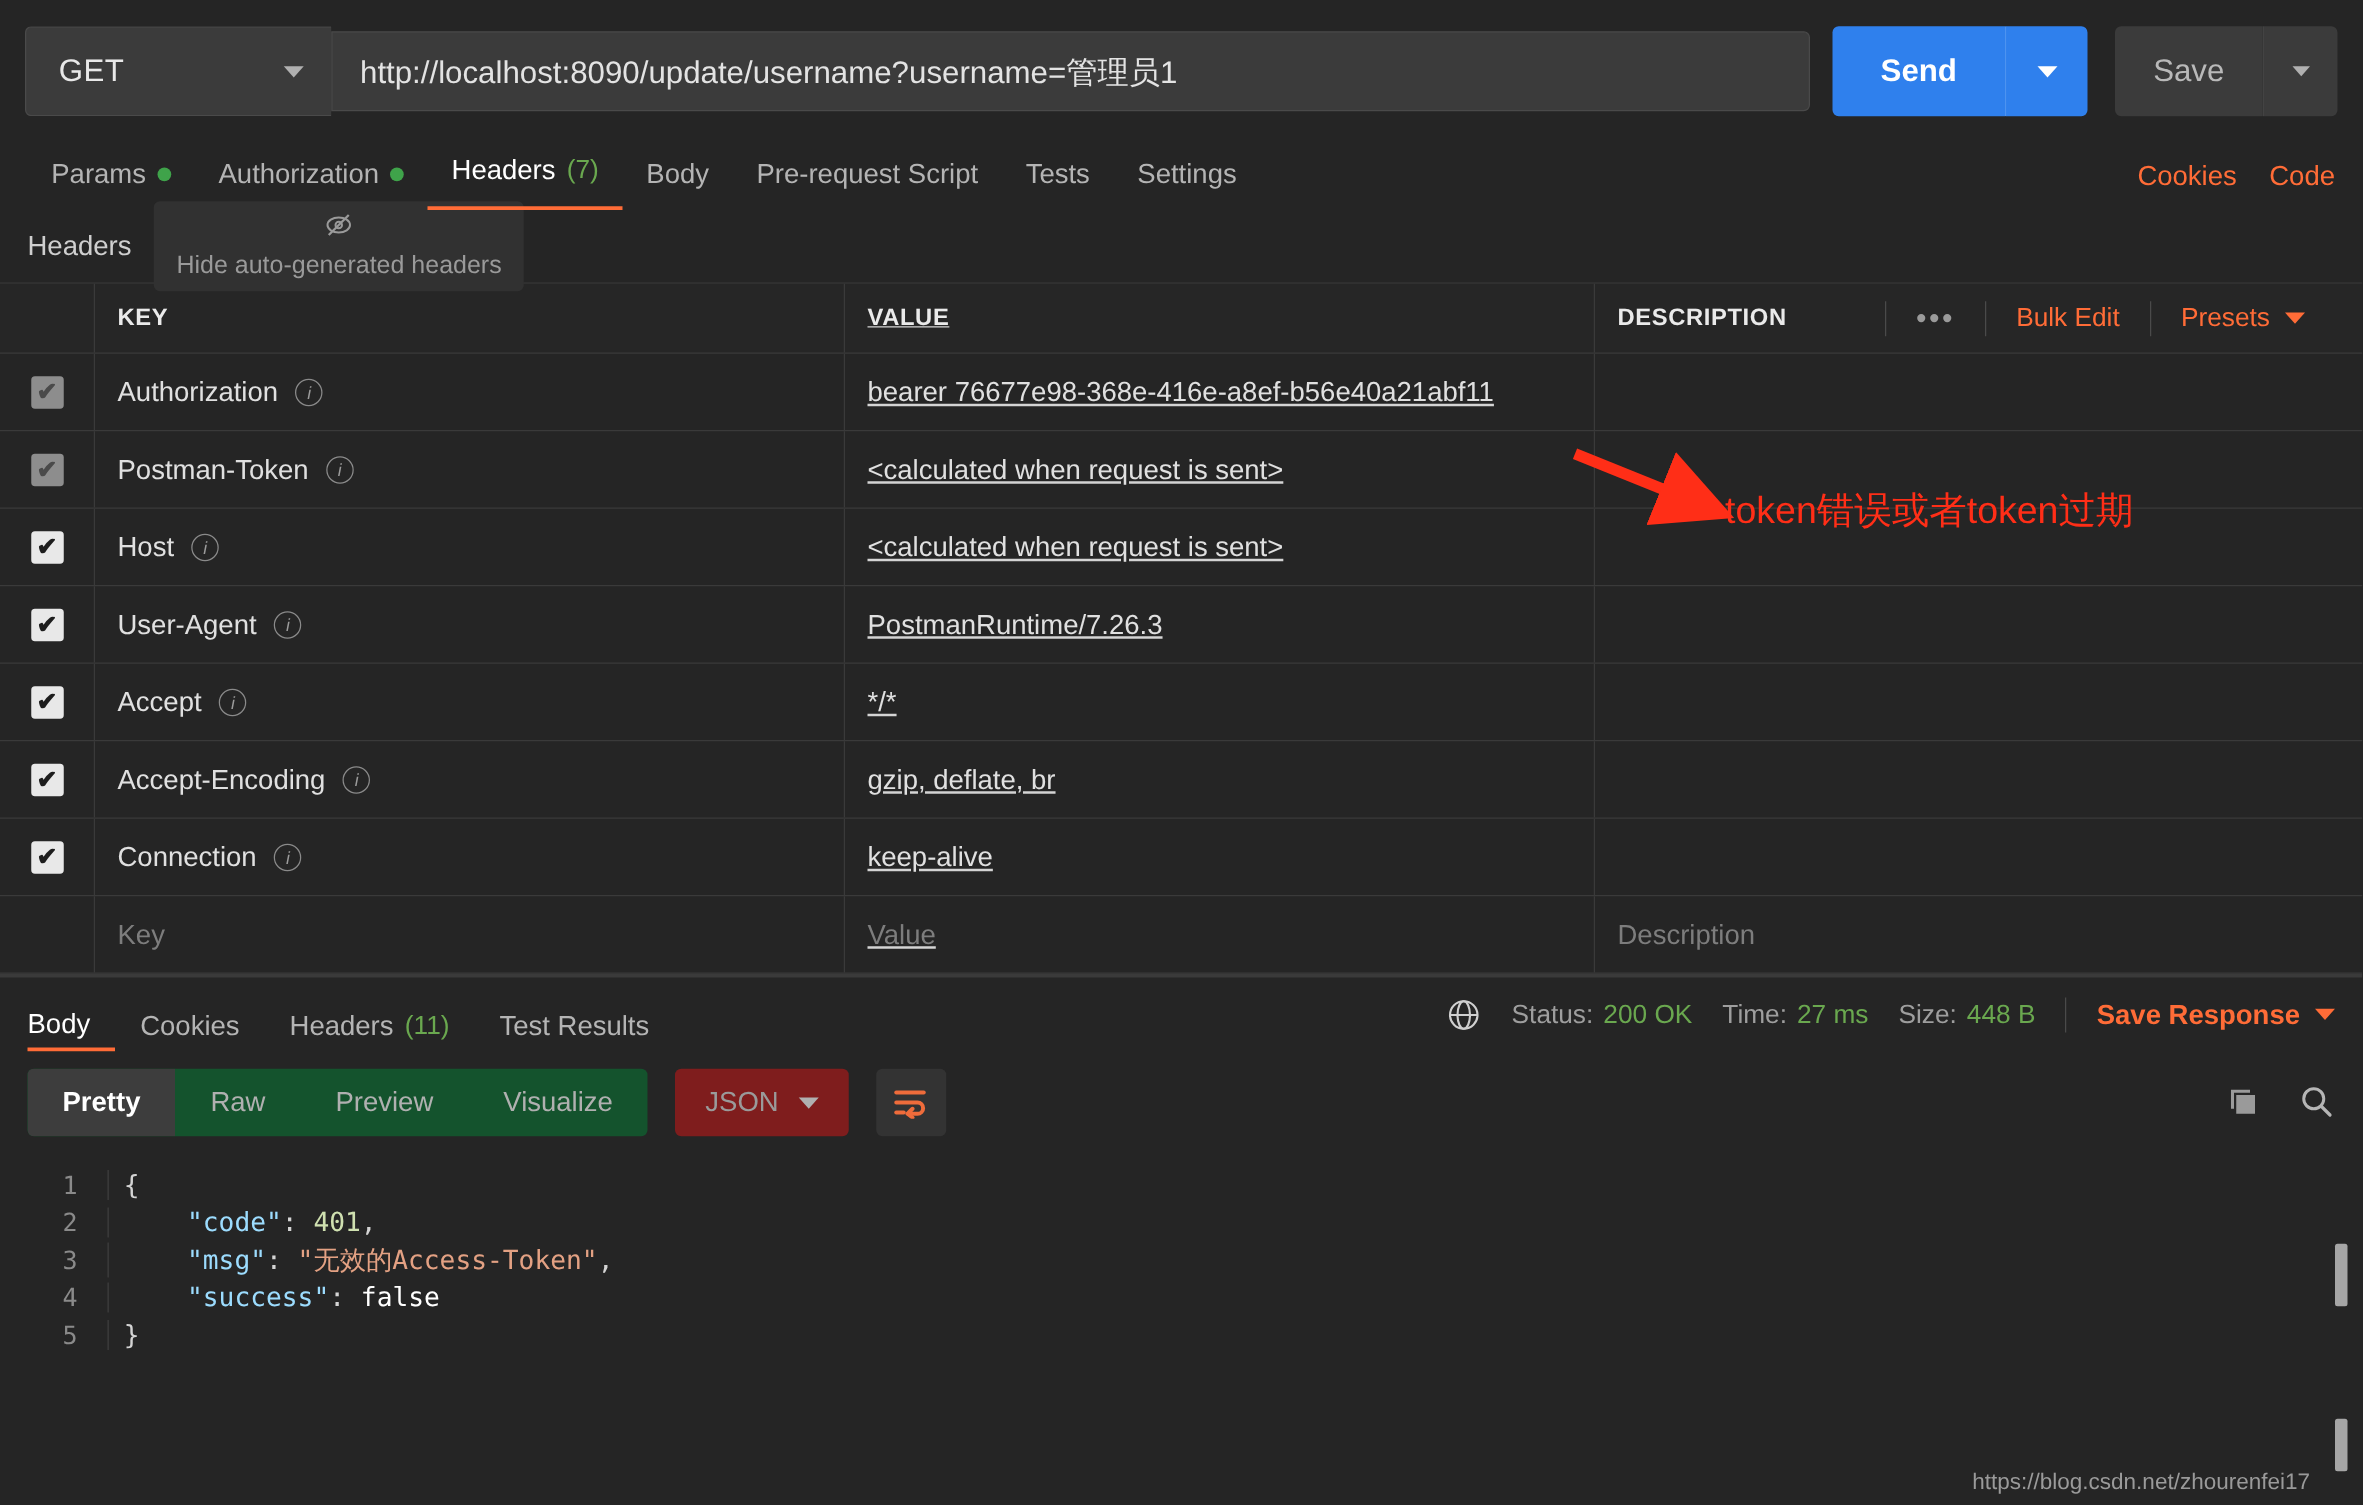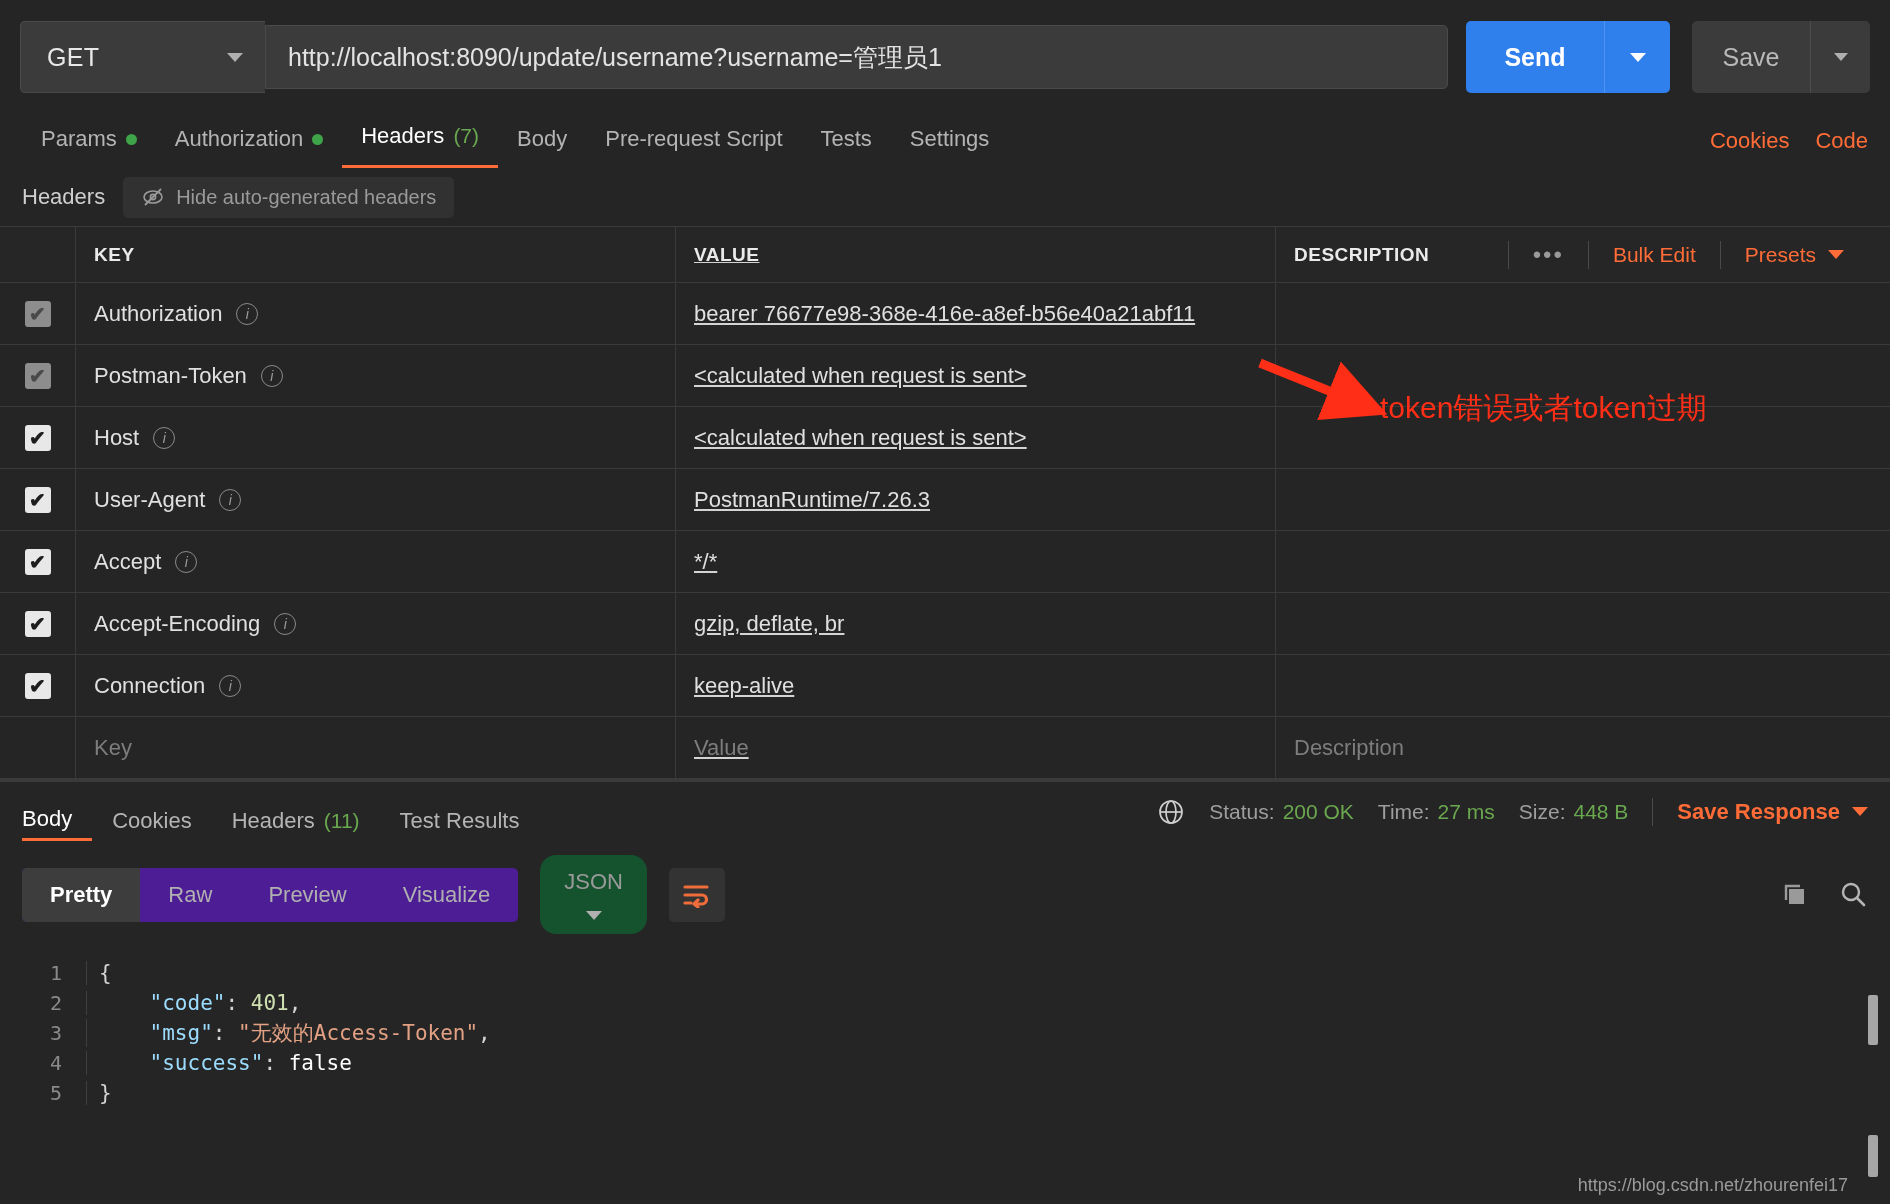--- a/index.html
+++ b/index.html
@@ -97,21 +97,21 @@
 
   
   .subbar {
     display: flex; align-items: center;
     height: 58px; padding: 0 22px; gap: 18px;
   }
   .subbar-title { font-size: 22px; color: #cfcfcf; }
   .hide-pill {
     display: flex; align-items: center; gap: 11px;
     background: #313131; border-radius: 5px;
-    padding: 9px 18px; cursor: pointer;
+    padding: 9px 18px; cursor: pointer; flex-direction: column;
   }
   .hide-pill span.txt { font-size: 20px; color: #9a9a9a; }
 
   
   .htable { width: 100%; border-top: 1px solid #3a3a3a; }
   .hrow { display: flex; height: 62px; border-bottom: 1px solid #3a3a3a; }
   .hrow.header-row { height: 56px; background: #262626; }
   .c-check { width: 76px; display: flex; align-items: center; justify-content: center;
              border-right: 1px solid #3a3a3a; }
   .c-key   { width: 600px; display: flex; align-items: center; gap: 14px;
@@ -171,28 +171,28 @@
   .globe { width: 28px; height: 28px; }
   .save-resp { color: #ff6c37; font-size: 22px; font-weight: bold;
                display: flex; align-items: center; gap: 12px; cursor: pointer; }
   .save-resp .caret { border-top-color: #ff6c37; }
 
   .body-toolbar {
     display: flex; align-items: center; gap: 22px;
     padding: 14px 22px; position: relative;
   }
   .seg {
-    display: flex; background: #4c1d95; border-radius: 5px; overflow: hidden;
+    display: flex; background: #14532d; border-radius: 5px; overflow: hidden;
   }
   .seg-item { font-size: 22px; color: #b0b0b0; padding: 14px 28px; cursor: pointer; }
   .seg-item.active { color: #fff; background: #3d3d3d; font-weight: bold; }
   .json-sel {
     display: flex; align-items: center; gap: 16px;
-    background: #14532d; border-radius: 16px;
-    padding: 14px 24px; cursor: pointer; flex-direction: column;
+    background: #7f1d1d; border-radius: 5px;
+    padding: 14px 24px; cursor: pointer;
   }
   .json-sel span { font-size: 22px; color: #9a9a9a; }
   .wrap-btn {
     width: 56px; height: 54px; background: #333333; border-radius: 5px;
     display: flex; align-items: center; justify-content: center; cursor: pointer;
   }
   .body-tools-right { margin-left: auto; display: flex; align-items: center; gap: 28px; }
 
   
   .code-area { position: relative; padding: 10px 0 0 0; }

